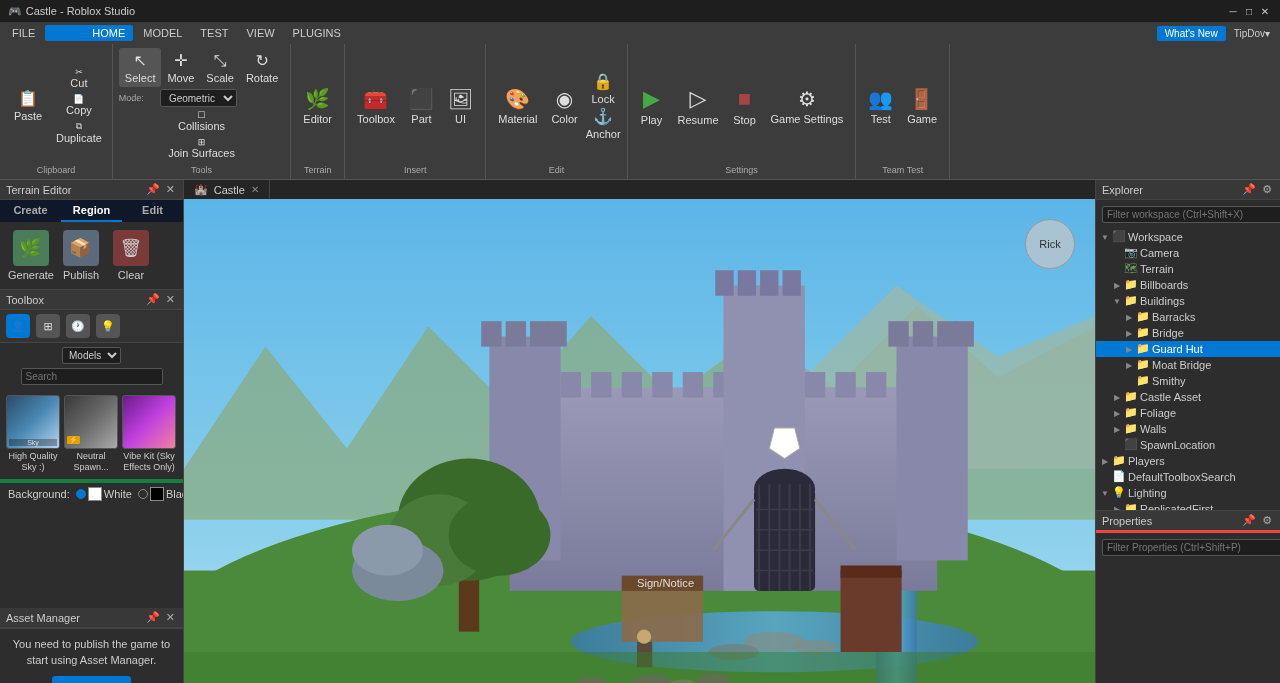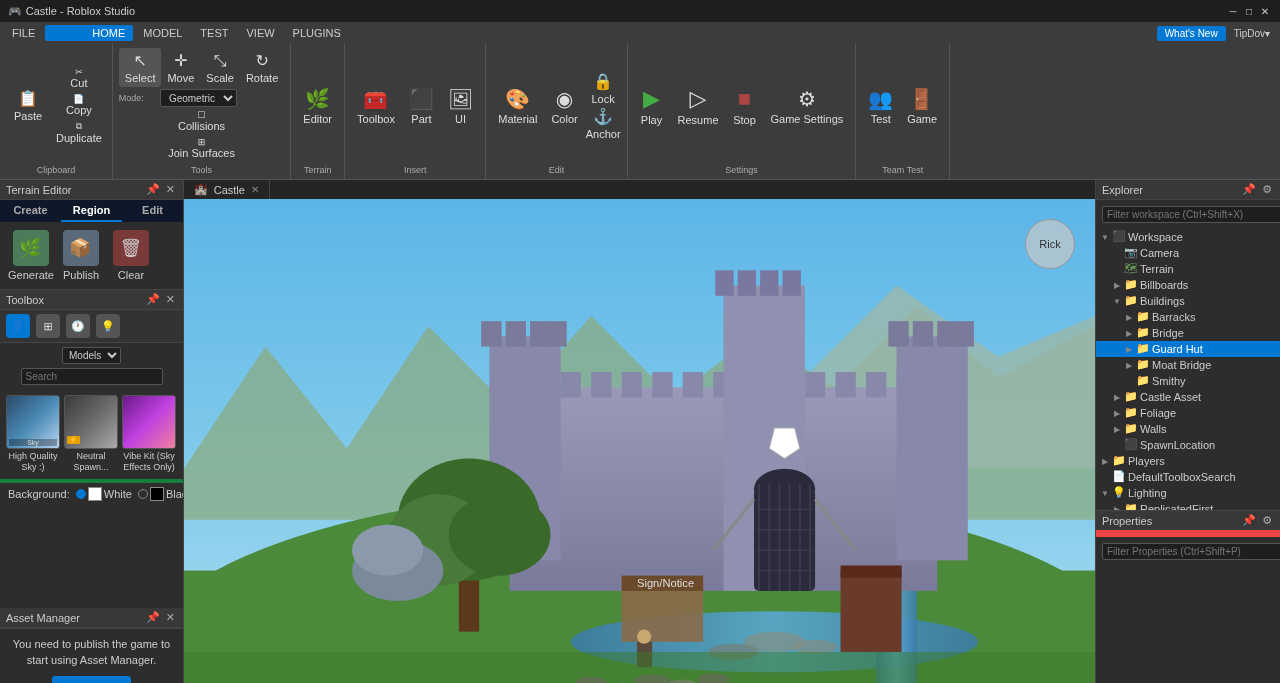--- a/index.html
+++ b/index.html
@@ -399,21 +399,21 @@
     .tree-icon-script { color: #5a5aaa; }
     .tree-icon-part { color: #888; }
 
     
     .properties-header {
       display: flex;
       align-items: center;
       justify-content: space-between;
       background: #383838;
       padding: 3px 6px;
-      border-bottom: 7px solid #ef4444;
+      border-bottom: 3px solid #ef4444;
     }
     .prop-filter {
       background: #1e1e1e;
       border: 1px solid #555;
       color: #ccc;
       padding: 2px 4px;
       font-size: 10px;
       width: 100%;
       margin: 4px;
       border-radius: 2px;

